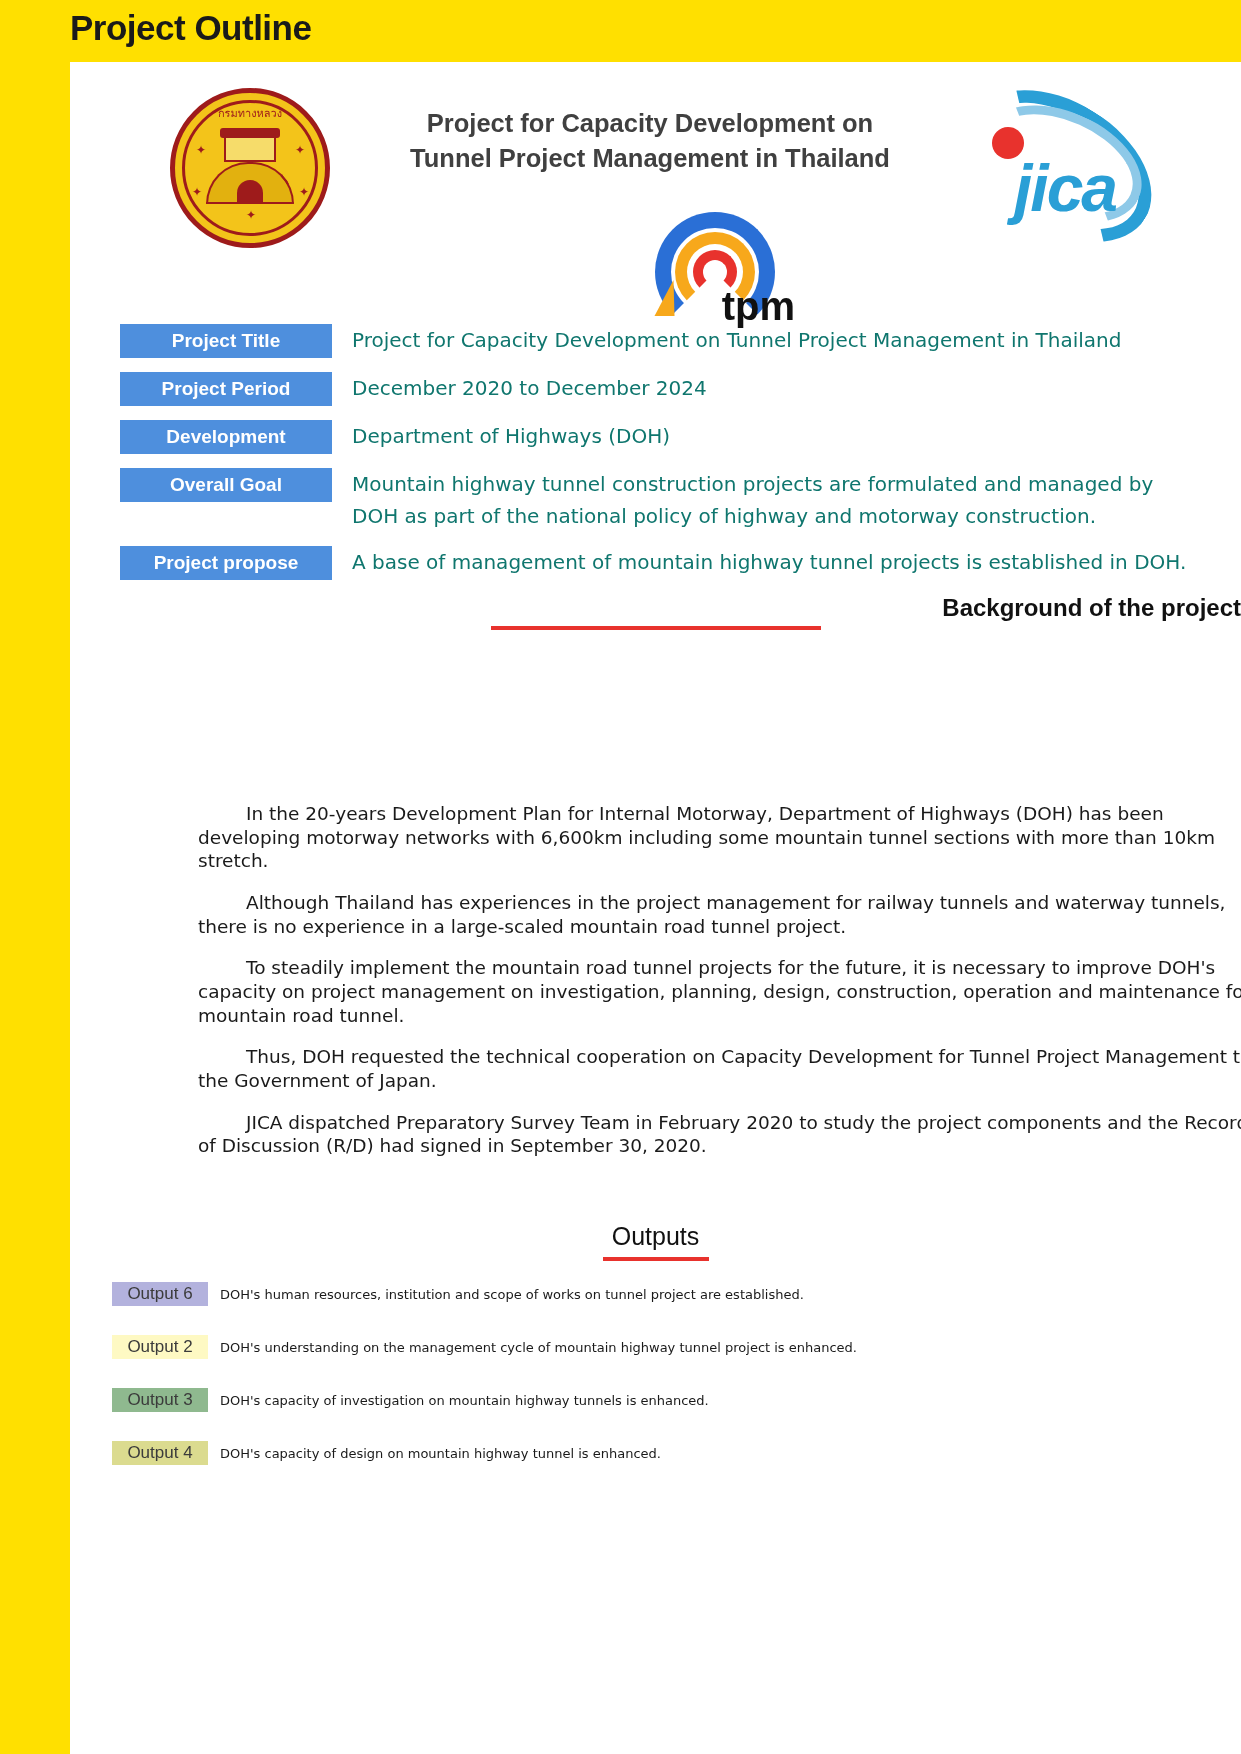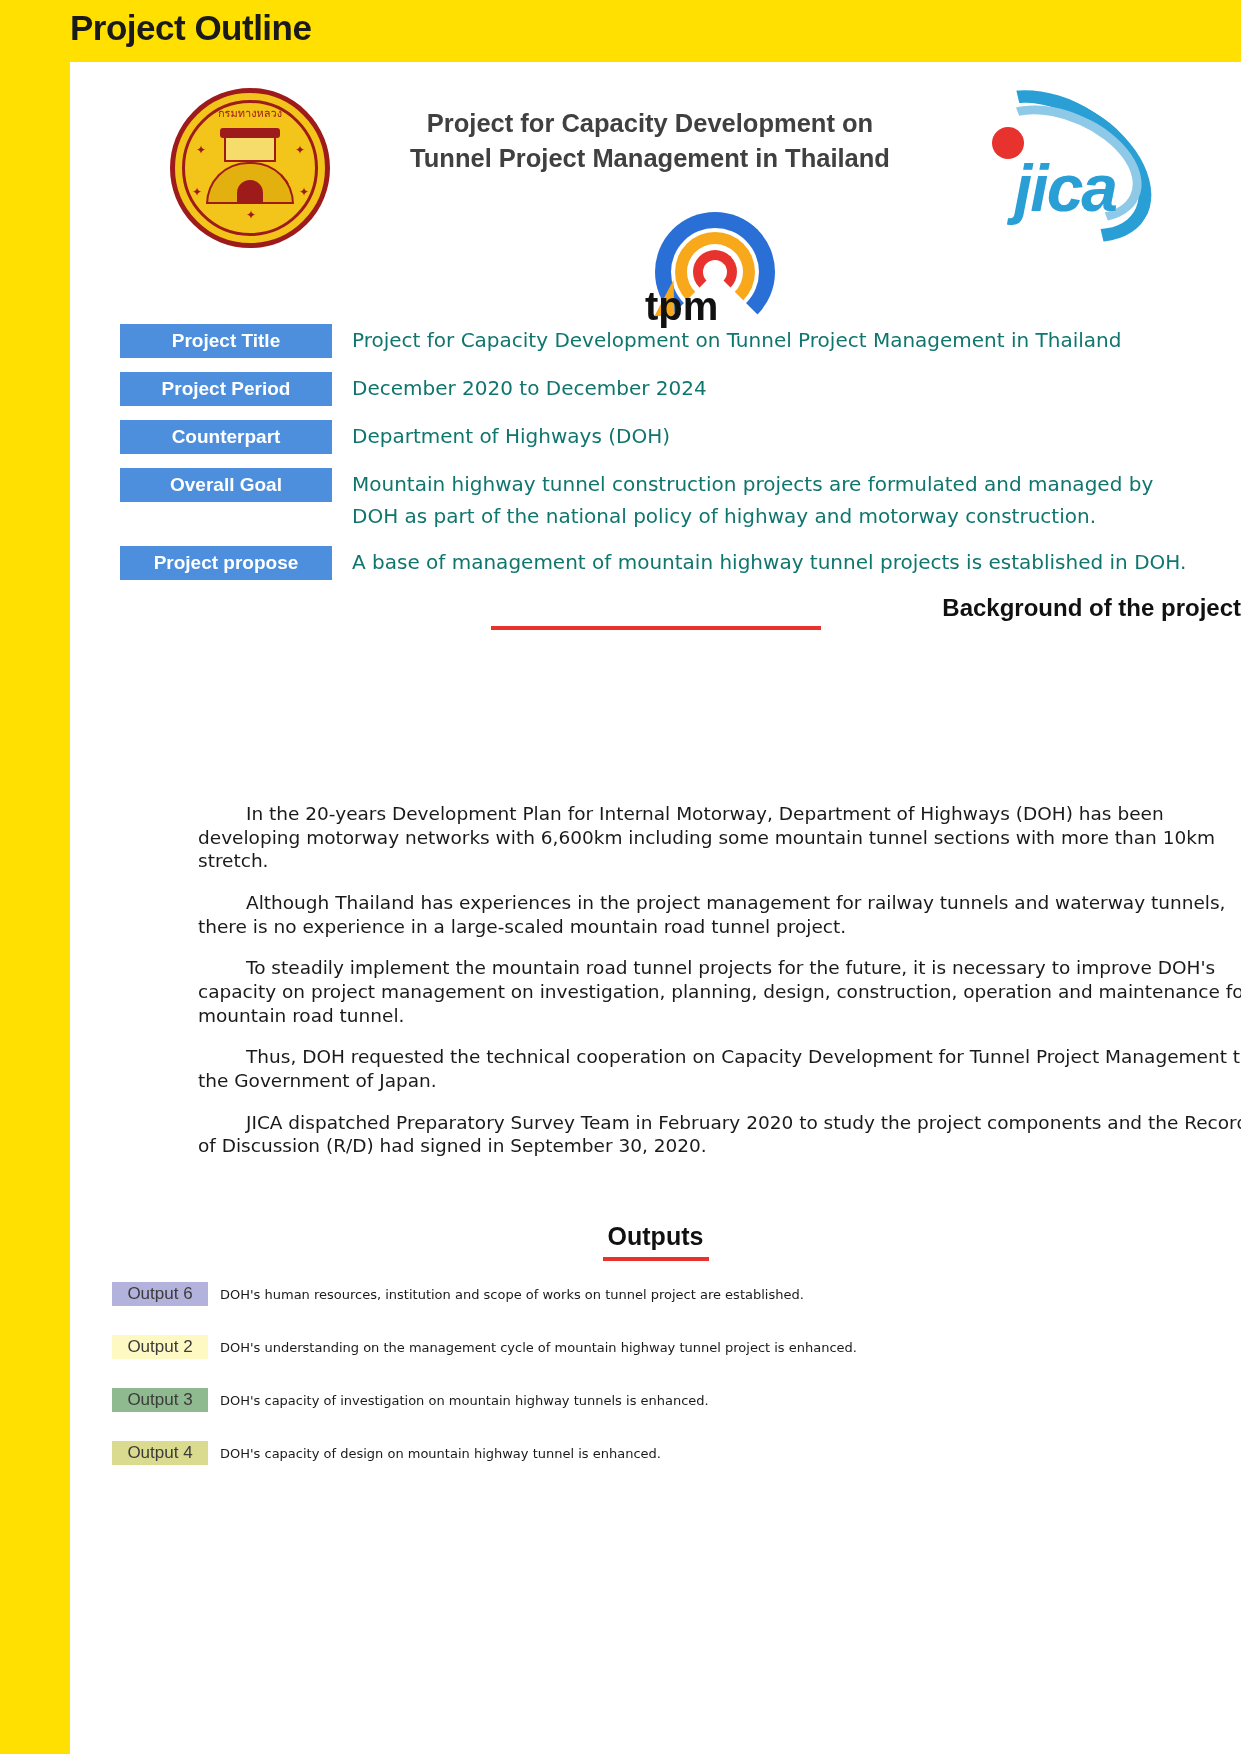--- a/index.html
+++ b/index.html
@@ -209,21 +209,21 @@
     width: 44px; height: 44px;
     border-radius: 50%;
     border: 10px solid #e8322d;
     border-bottom-color: transparent;
     box-sizing: border-box;
   }
   .tpm .word {
     position: absolute;
     left: 0; top: 72px;
     width: 150px;
-    text-align: left;
+    text-align: right;
     font-size: 40px;
     font-weight: bold;
     color: #111;
   }
   .tpm .slash {
     position: absolute;
     left: 14px; top: 68px;
     width: 0; height: 0;
     border-left: 10px solid transparent;
     border-right: 10px solid transparent;
@@ -295,21 +295,21 @@
   }
   
   .outputs-head {
     position: absolute;
     left: 0; top: 1160px;
     width: 1171px;
     text-align: center;
   }
   .outputs-head .txt {
     font-size: 25px;
-    font-weight: bold;
+    font-weight: normal;
     color: #111;
   }
   .outputs-head .rule {
     width: 106px;
     height: 4px;
     background: #e8322d;
     margin: 6px auto 0 auto;
   }
   .outputs {
     position: absolute;
@@ -393,21 +393,21 @@
         <div class="tag">Project Title</div>
         <div class="info-text">Project for Capacity Development on Tunnel Project Management in Thailand</div>
       </div>
 
       <div class="info-row">
         <div class="tag">Project Period</div>
         <div class="info-text">December 2020 to December 2024</div>
       </div>
 
       <div class="info-row">
-        <div class="tag">Counterpart</div>
+        <div class="tag">Development</div>
         <div class="info-text">Department of Highways (DOH)</div>
       </div>
 
       <div class="info-row">
         <div class="tag">Overall Goal</div>
         <div class="info-text">Mountain highway tunnel construction projects are formulated and managed by DOH as part of the national policy of highway and motorway construction.</div>
       </div>
 
       <div class="info-row">
         <div class="tag">Project propose</div>

